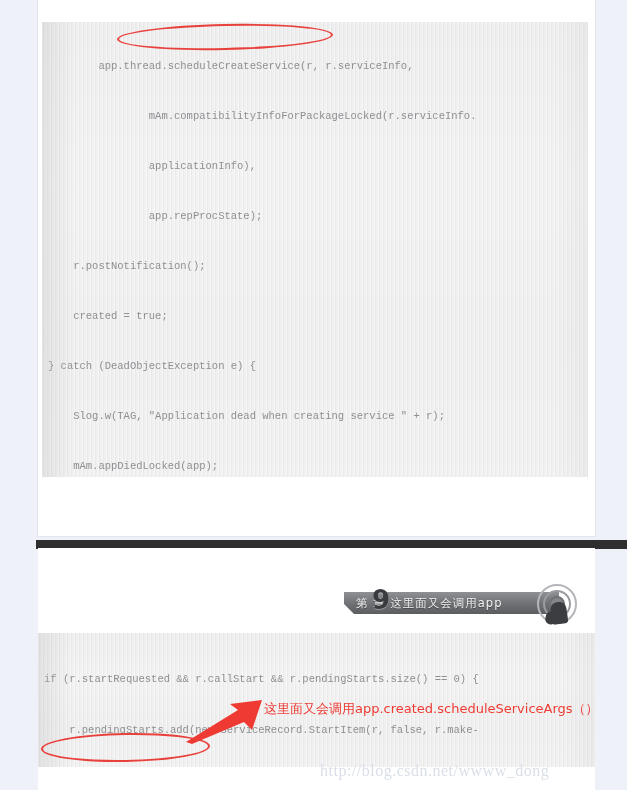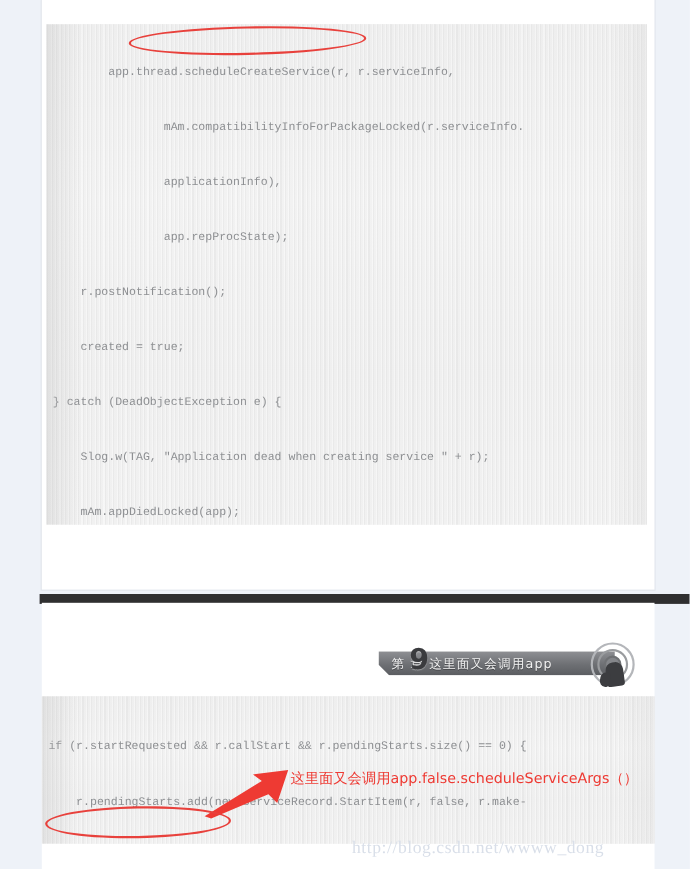--- a/index.html
+++ b/index.html
@@ -298,17 +298,17 @@
   
   
   
   
 </div>
 
 <svg id="annotation-arrow" viewBox="0 0 76 44" xmlns="http://www.w3.org/2000/svg">
   <polygon points="0,42 52,10 44,4 76,0 66,30 58,22 6,44" fill="#ee3a33"></polygon>
 </svg>
 
-<div id="annotation-text">这里面又会调用app.false.scheduleServiceArgs（）</div>
+<div id="annotation-text">这里面又会调用app.created.scheduleServiceArgs（）</div>
 
 <div class="ellipse" id="ellipse-bottom"></div>
 
 <div id="watermark">http://blog.csdn.net/wwww_dong</div>
 
 </body></html>

